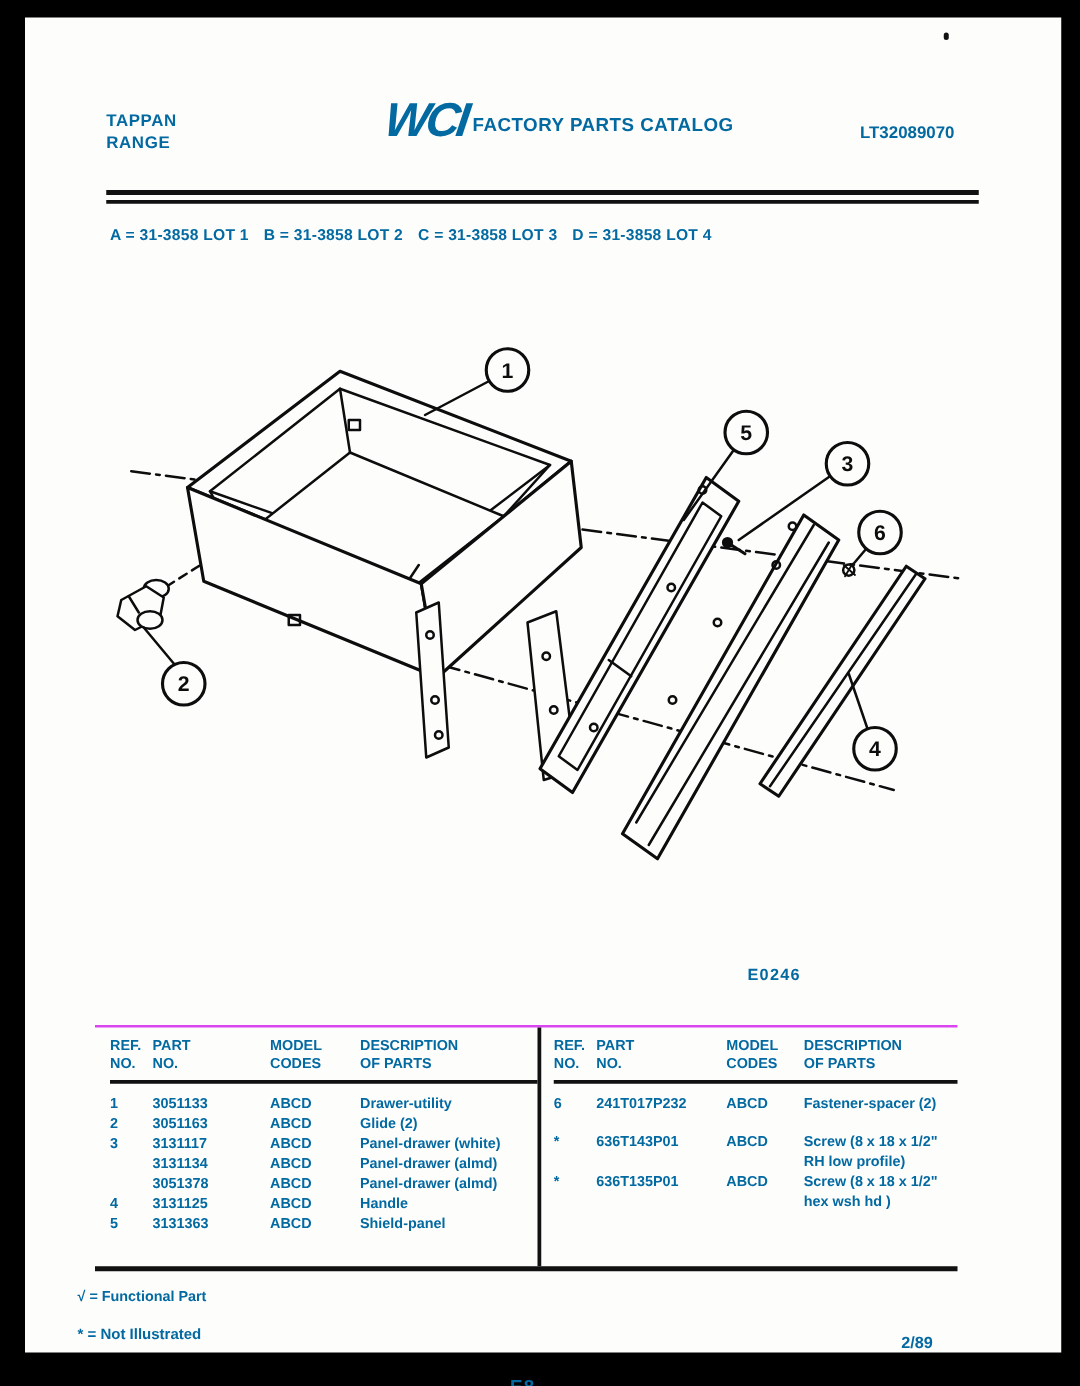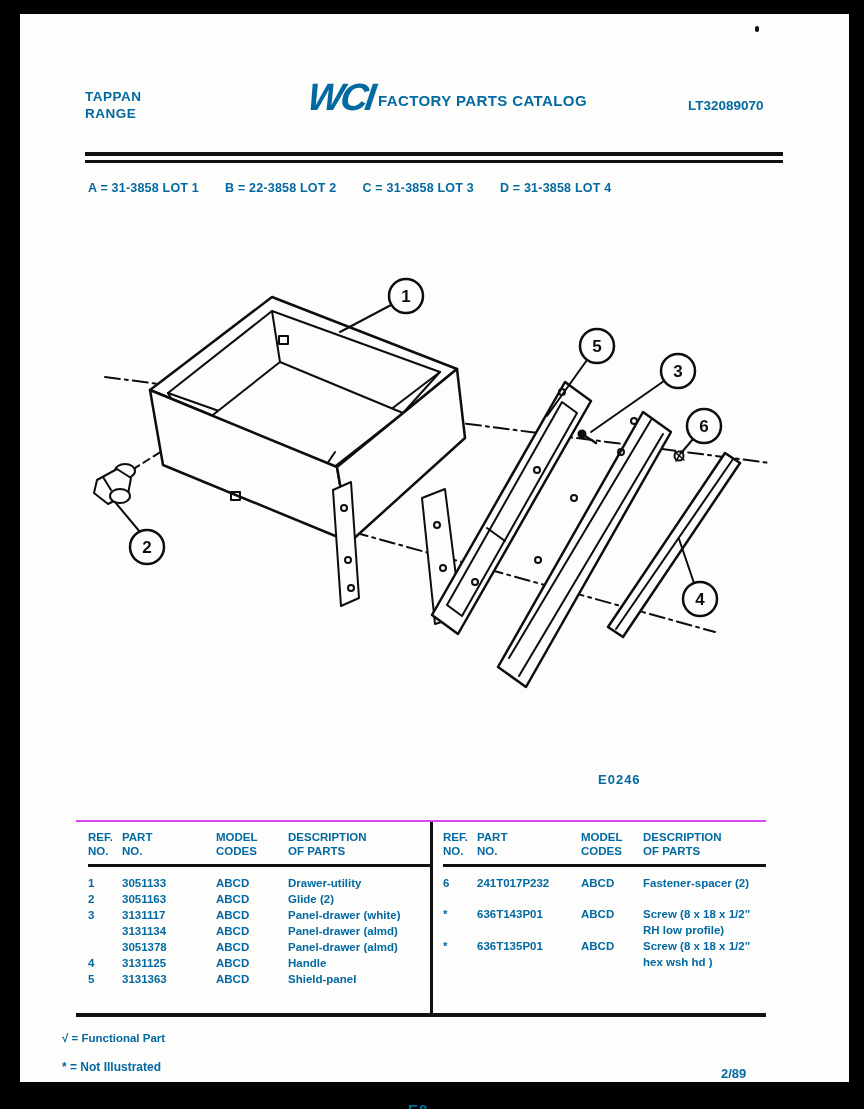--- a/index.html
+++ b/index.html
@@ -8,21 +8,21 @@
   .inner{position:absolute;left:20px;top:14px;width:829px;height:1068px;background:#fdfdfc;}
   .abs{position:absolute;}
   .pre{white-space:pre-line;}
 
   .brand{left:65px;top:74px;font-size:13.5px;font-weight:bold;line-height:17px;letter-spacing:.5px;}
   .logo{left:288px;top:62px;font-size:38px;font-weight:900;font-style:italic;letter-spacing:-3px;
         transform:skewX(-8deg);}
   .cattitle{left:358px;top:78px;font-size:15px;font-weight:bold;letter-spacing:.4px;}
   .docnum{left:668px;top:84px;font-size:13.5px;font-weight:bold;}
   .rule{left:65px;top:138px;width:698px;height:4px;border-top:4px solid #111;border-bottom:3px solid #111;}
-  .lots{left:68px;top:167px;display:flex;gap:26px;font-size:12.5px;font-weight:bold;letter-spacing:.2px;}
+  .lots{left:68px;top:167px;display:flex;gap:12px;font-size:12.5px;font-weight:bold;letter-spacing:.2px;}
   .artifact{left:735px;top:12px;width:4px;height:6px;background:#111;border-radius:2px;}
 
   .diagram{left:65px;top:216px;width:700px;height:580px;}
   .figcode{left:578px;top:758px;font-size:13px;font-weight:bold;letter-spacing:1px;}
 
   .table{left:56px;top:806px;width:690px;height:197px;border-top:2px solid #d946ef;border-bottom:4px solid #111;
          display:flex;box-sizing:border-box;}
   .thalf{box-sizing:border-box;}
   .tleft{width:354px;padding-left:12px;}
   .tright{flex:1;border-left:3px solid #111;padding-left:10px;}
@@ -52,21 +52,21 @@
     <div class="abs brand pre">TAPPAN
 RANGE</div>
     <div class="abs logo">WCI</div>
     <div class="abs cattitle">FACTORY PARTS CATALOG</div>
     <div class="abs docnum">LT32089070</div>
     <div class="abs artifact"></div>
     <div class="abs rule"></div>
 
     <div class="abs lots">
       <span>A = 31-3858 LOT 1</span>
-      <span>B = 22-3858 LOT 2</span>
+      <span>B = 31-3858 LOT 2</span>
       <span>C = 31-3858 LOT 3</span>
       <span>D = 31-3858 LOT 4</span>
     </div>
 
     <svg class="abs diagram" viewBox="0 0 700 580" width="700" height="580">
       <g class="ink" stroke-width="2" stroke-linejoin="round" stroke-linecap="round">
 
         <path d="M20,147 L685,233" stroke-dasharray="15 5 3 5"></path>
         <path d="M268,302 L630,402" stroke-dasharray="15 5 3 5"></path>
         <path d="M28,252 L88,214" stroke-dasharray="7 5"></path>

